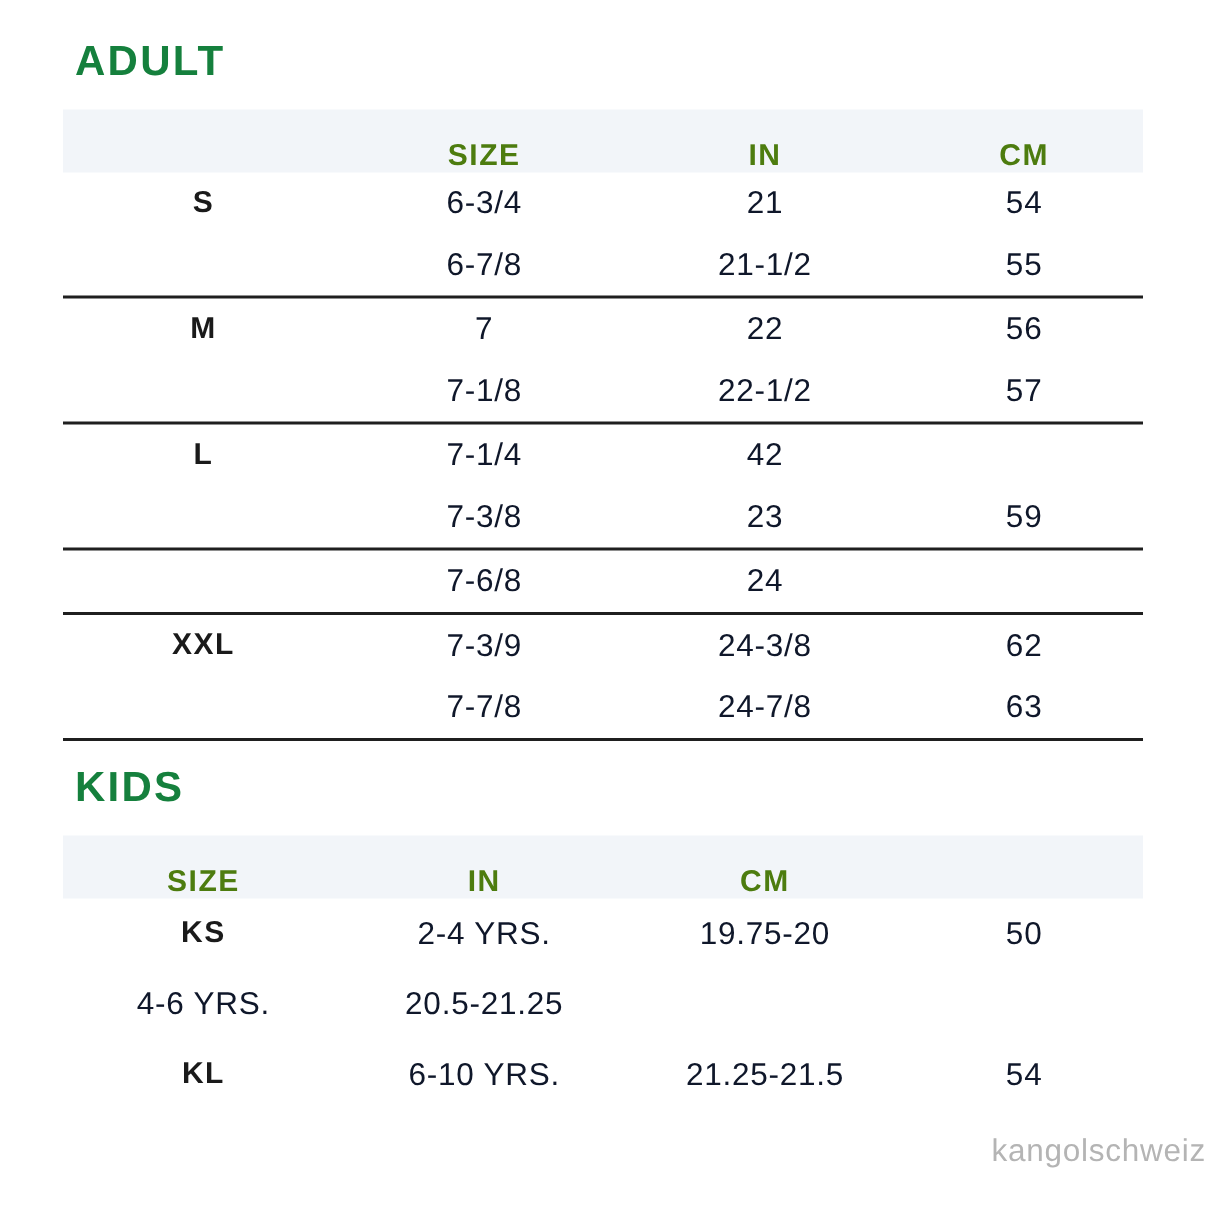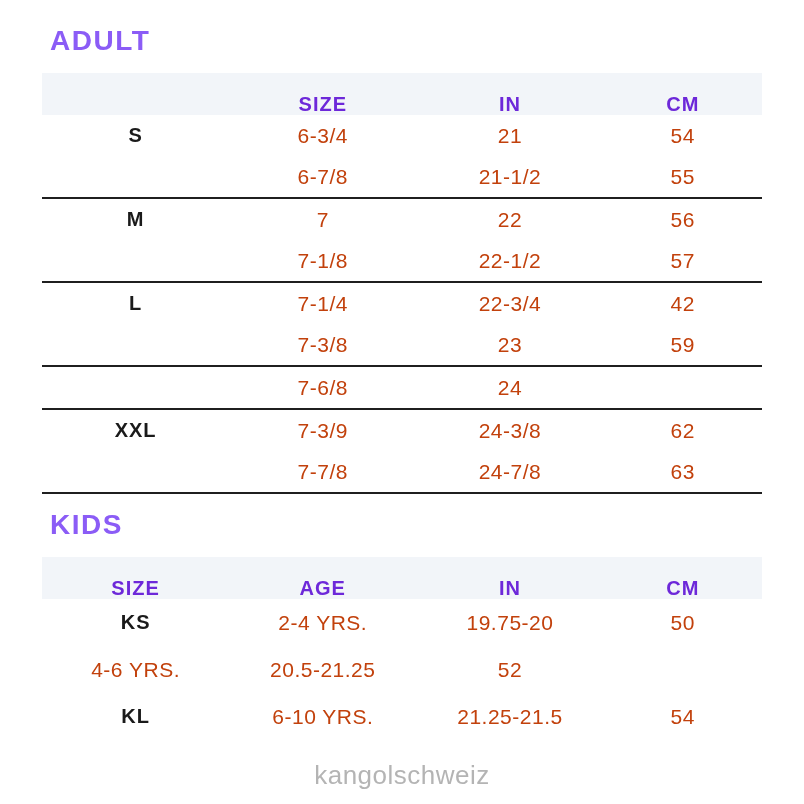--- a/index.html
+++ b/index.html
@@ -10,21 +10,21 @@
     height: 804px;
     background: #ffffff;
     overflow: hidden;
     font-family: "Liberation Sans", sans-serif;
   }
   .section-title {
     padding-left: 50px;
     font-size: 28px;
     font-weight: 800;
     letter-spacing: 1.5px;
-    color: #8b5cf6;
+    color: #15803d;
     line-height: 1;
   }
   #adult-title { padding-top: 27px; }
   #kids-title  { padding-top: 17px; }
   .size-table {
     width: 720px;
     margin: 18px auto 0 auto;
   }
   .grid-row {
     display: grid;
@@ -33,47 +33,47 @@
   }
   .grid-row > div { text-align: center; }
   .header-band {
     height: 42px;
     background: #f2f5f9;
   }
   .header-cell {
     font-size: 20px;
     font-weight: 800;
     letter-spacing: 1px;
-    color: #6d28d9;
+    color: #4d7c0f;
     margin-top: 20px;
   }
   .adult-group {
     border-bottom: 2px solid #1f1f1f;
   }
   .data-row { height: 41px; }
   .kids-row { height: 47px; }
   .size-label {
     font-size: 20px;
     font-weight: 800;
     letter-spacing: 1px;
     color: #1a1a1a;
   }
   .cell-value {
     font-size: 21px;
     font-weight: 300;
-    color: #c2410c;
+    color: #0f172a;
     letter-spacing: 0.5px;
   }
   .watermark {
     position: absolute;
     left: 0;
-    bottom: 13px;
+    bottom: 24px;
     width: 100%;
-    text-align: center;
-    font-size: 26px;
+    text-align: right;
+    font-size: 21px;
     font-weight: 400;
     color: #b4b4b4;
     letter-spacing: 0.5px;
   }
 </style>
 </head>
 <body>
 
 <div class="page">
 
@@ -114,21 +114,20 @@
         <div class="cell-value">7-1/8</div>
         <div class="cell-value">22-1/2</div>
         <div class="cell-value">57</div>
       </div>
     </div>
 
     <div class="adult-group">
       <div class="grid-row data-row">
         <div class="size-label">L</div>
         <div class="cell-value">7-1/4</div>
-        <div class="cell-value">22-3/4</div>
         <div class="cell-value">42</div>
       </div>
       <div class="grid-row data-row">
         <div></div>
         <div class="cell-value">7-3/8</div>
         <div class="cell-value">23</div>
         <div class="cell-value">59</div>
       </div>
     </div>
 
@@ -154,35 +153,33 @@
         <div class="cell-value">63</div>
       </div>
     </div>
   </div>
 
   <h2 class="section-title" id="kids-title">KIDS</h2>
 
   <div class="size-table">
     <div class="grid-row header-band">
       <div class="header-cell">SIZE</div>
-      <div class="header-cell">AGE</div>
       <div class="header-cell">IN</div>
       <div class="header-cell">CM</div>
     </div>
 
     <div class="grid-row kids-row">
       <div class="size-label">KS</div>
       <div class="cell-value">2-4 YRS.</div>
       <div class="cell-value">19.75-20</div>
       <div class="cell-value">50</div>
     </div>
     <div class="grid-row kids-row">
       <div class="cell-value">4-6 YRS.</div>
       <div class="cell-value">20.5-21.25</div>
-      <div class="cell-value">52</div>
     </div>
     <div class="grid-row kids-row">
       <div class="size-label">KL</div>
       <div class="cell-value">6-10 YRS.</div>
       <div class="cell-value">21.25-21.5</div>
       <div class="cell-value">54</div>
     </div>
   </div>
 
   <div class="watermark">kangolschweiz</div>

